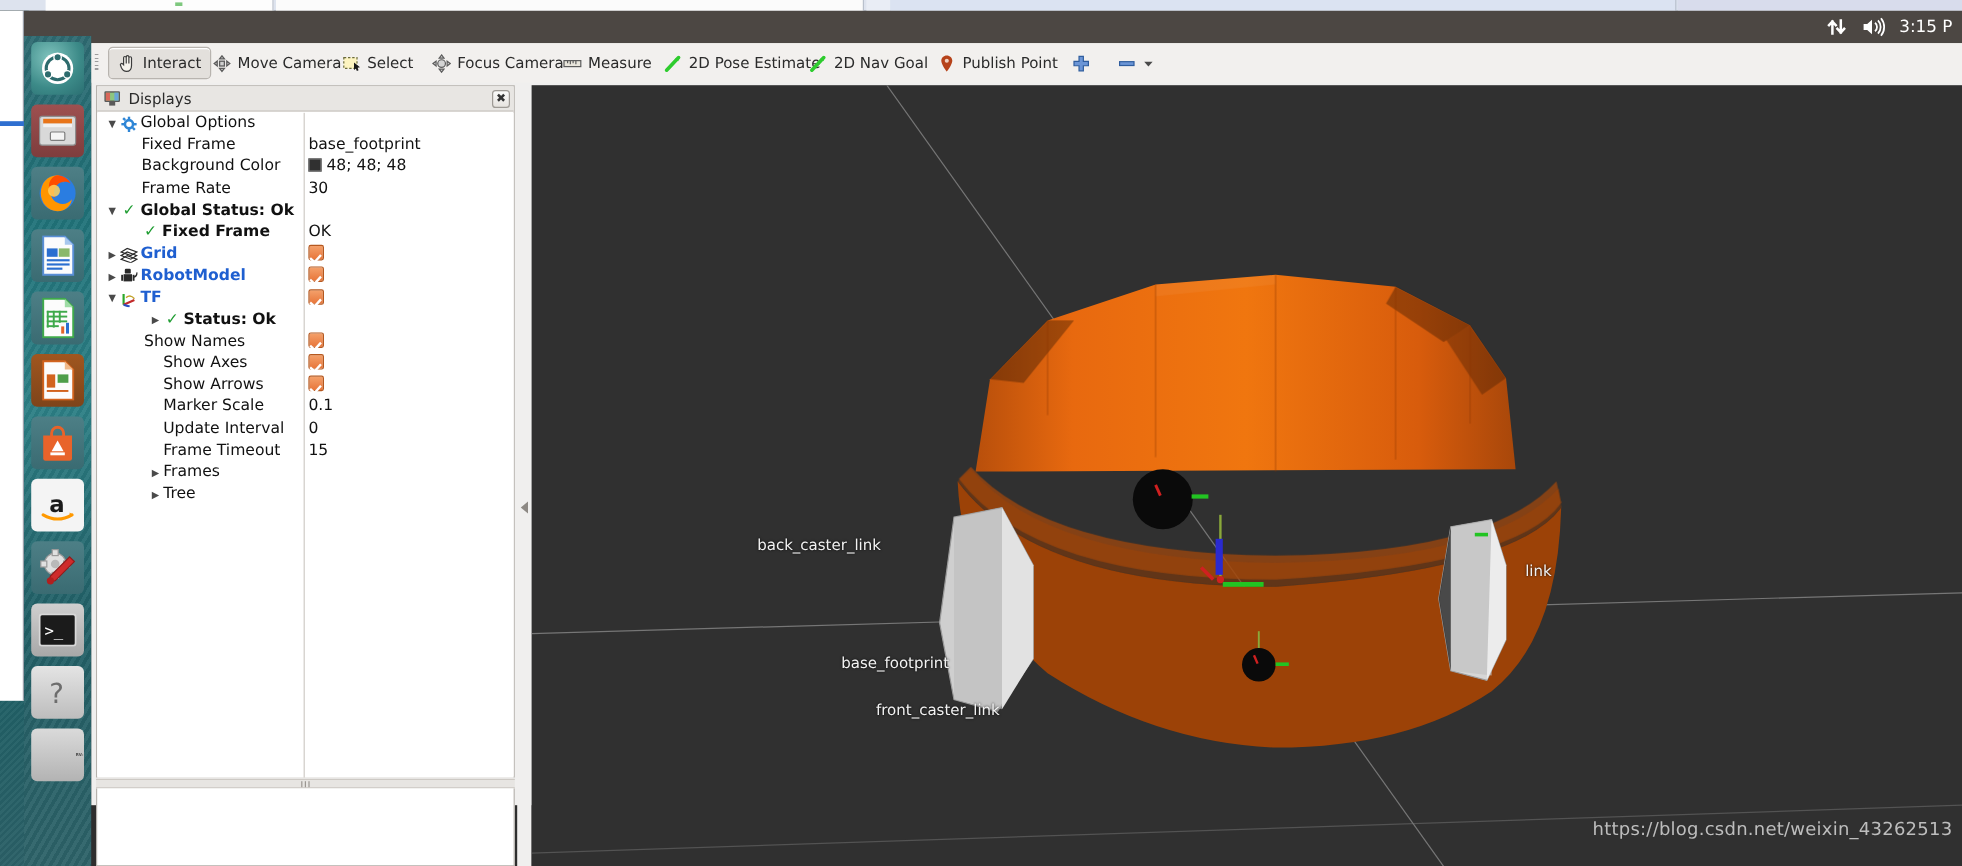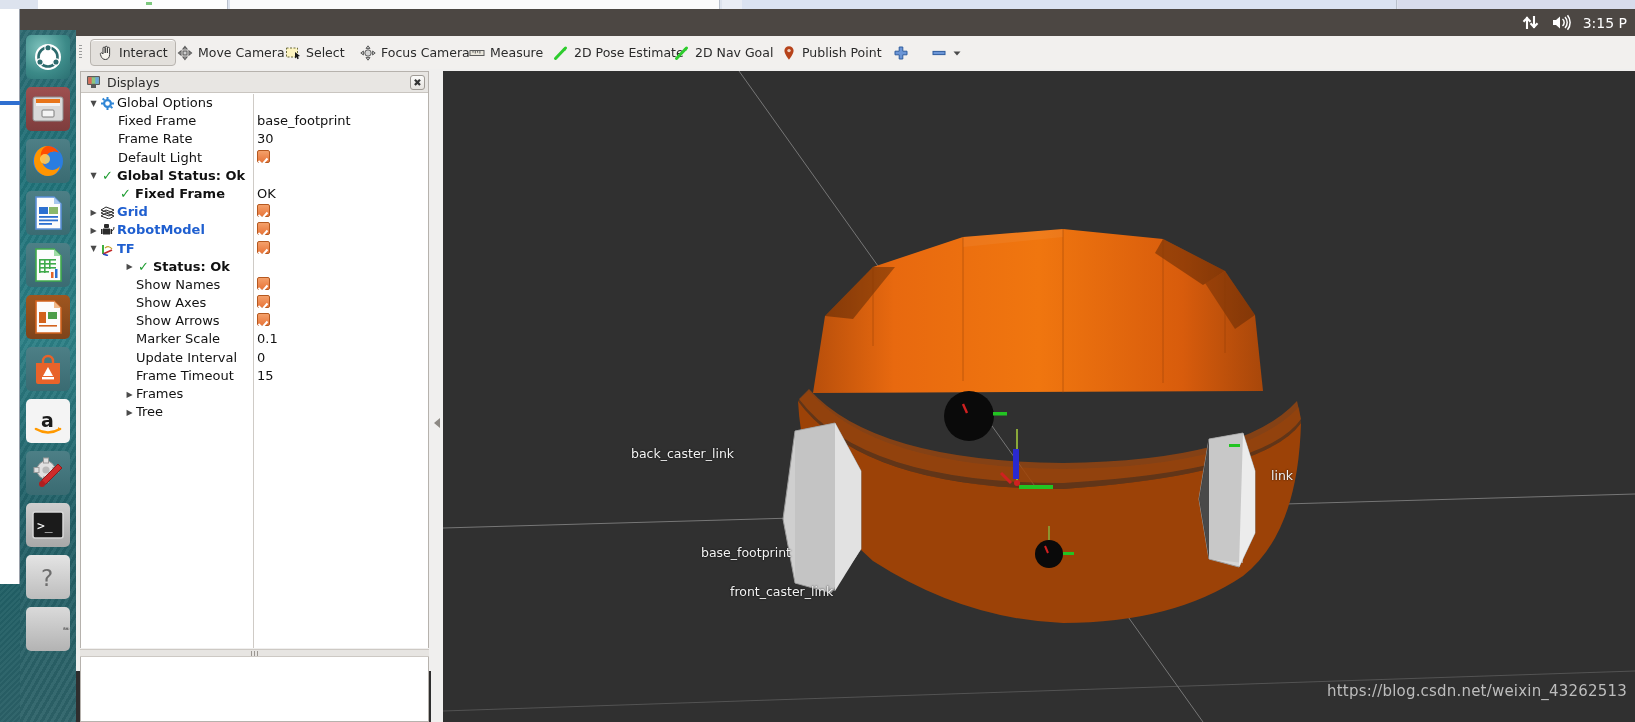--- a/index.html
+++ b/index.html
@@ -409,26 +409,26 @@
                   </g>
                 </svg>
               </span>
               <span class="lbl " style="left:36px;">Global Options</span>
             </div>
             <div class="row">
               <span class="lbl " style="left:37px;">Fixed Frame</span>
               <span class="val">base_footprint</span>
             </div>
             <div class="row">
+              <span class="lbl " style="left:37px;">Background Color</span>
+              <span class="val"><span class="swatch" style="background:#303030"></span>48; 48; 48</span>
+            </div>
+            <div class="row">
               <span class="lbl " style="left:37px;">Frame Rate</span>
               <span class="val">30</span>
-            </div>
-            <div class="row">
-              <span class="lbl " style="left:37px;">Default Light</span>
-              <span class="val"><span class="chk"></span></span>
             </div>
             <div class="row">
               <span class="arrow" style="left:8px;">▼</span>
               <span class="ico" style="left:19px;">
                 <span class="tick">✓</span>
               </span>
               <span class="lbl bold" style="left:36px;">Global Status: Ok</span>
             </div>
             <div class="row">
               <span class="ico" style="left:37px;">
@@ -479,21 +479,21 @@
               <span class="val"><span class="chk"></span></span>
             </div>
             <div class="row">
               <span class="arrow" style="left:44px;">▶</span>
               <span class="ico" style="left:55px;">
                 <span class="tick">✓</span>
               </span>
               <span class="lbl bold" style="left:72px;">Status: Ok</span>
             </div>
             <div class="row">
-              <span class="lbl " style="left:55px;text-align:right;">Show Names</span>
+              <span class="lbl " style="left:39px;text-align:right;">Show Names</span>
               <span class="val"><span class="chk"></span></span>
             </div>
             <div class="row">
               <span class="lbl " style="left:55px;">Show Axes</span>
               <span class="val"><span class="chk"></span></span>
             </div>
             <div class="row">
               <span class="lbl " style="left:55px;">Show Arrows</span>
               <span class="val"><span class="chk"></span></span>
             </div>

